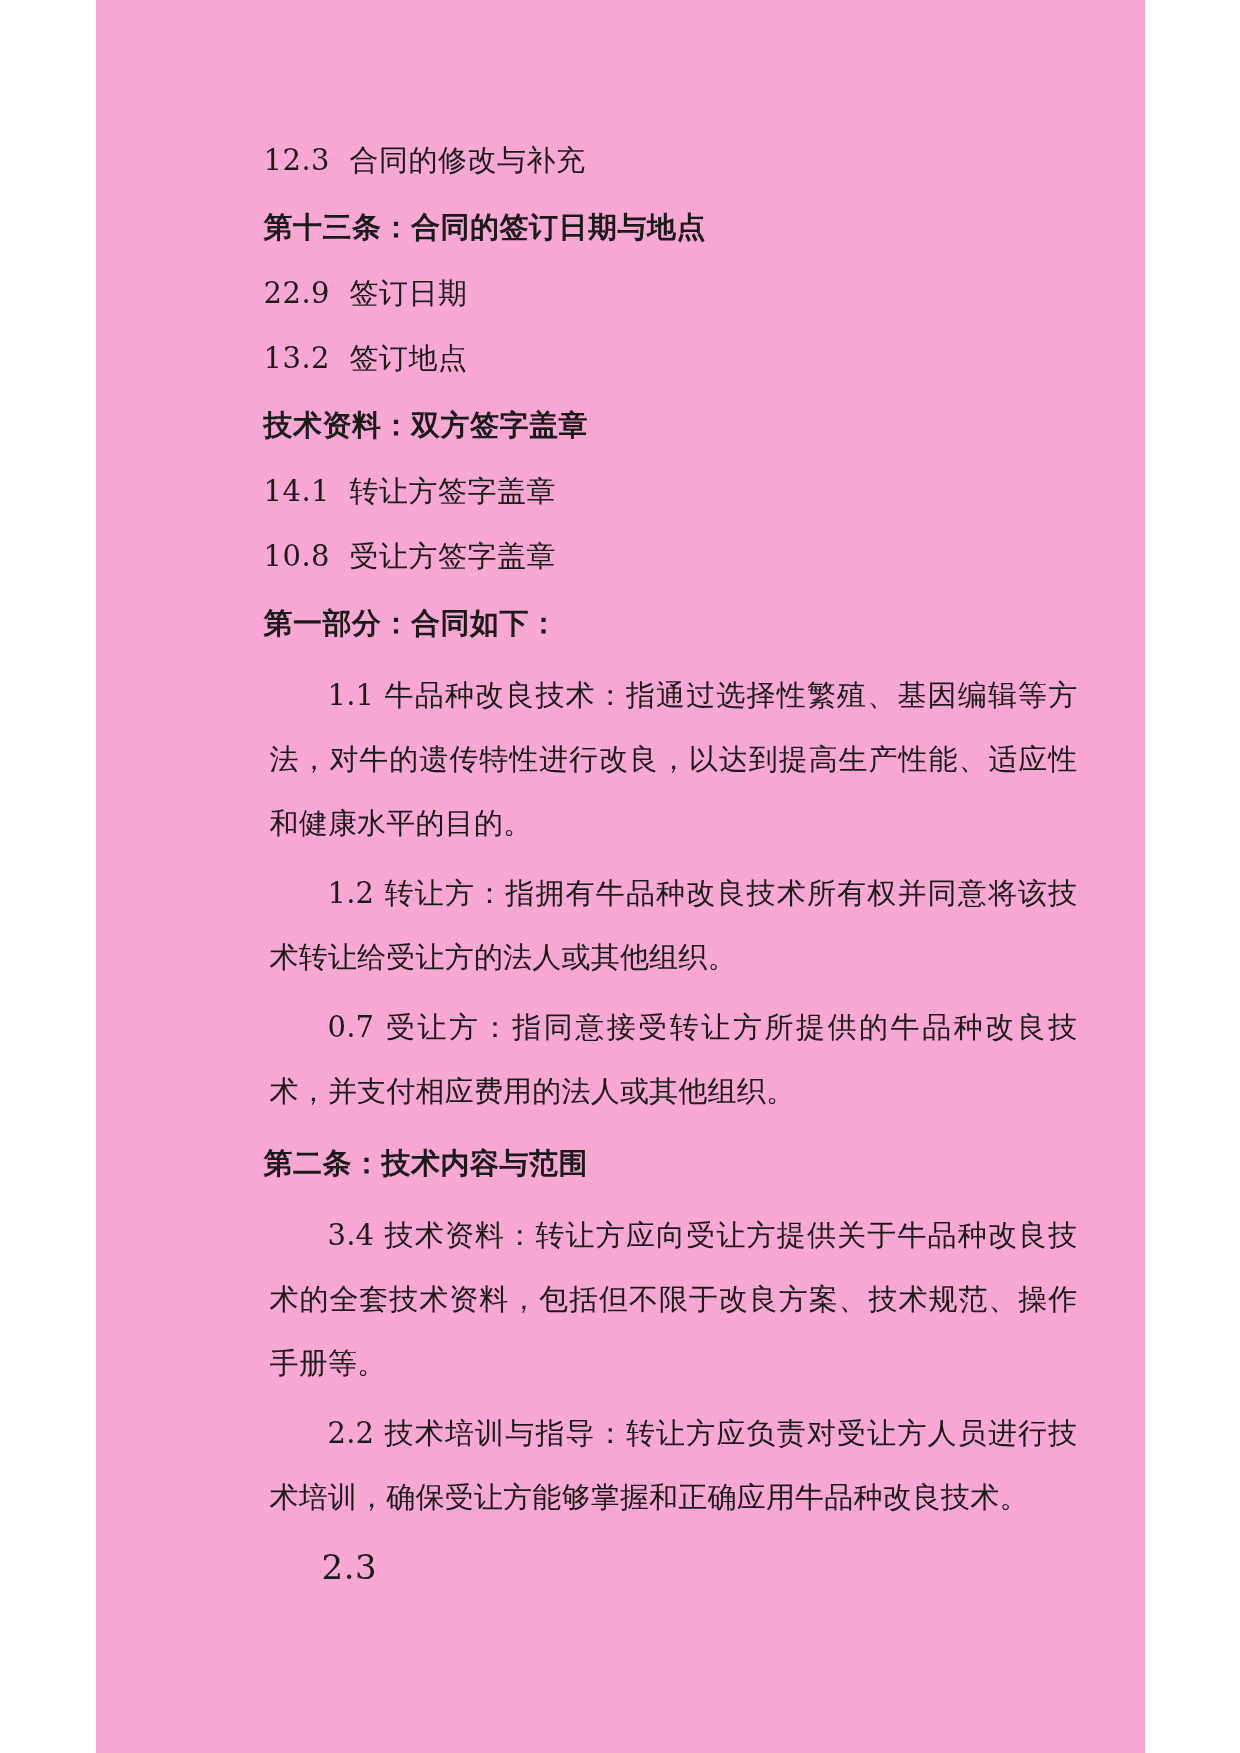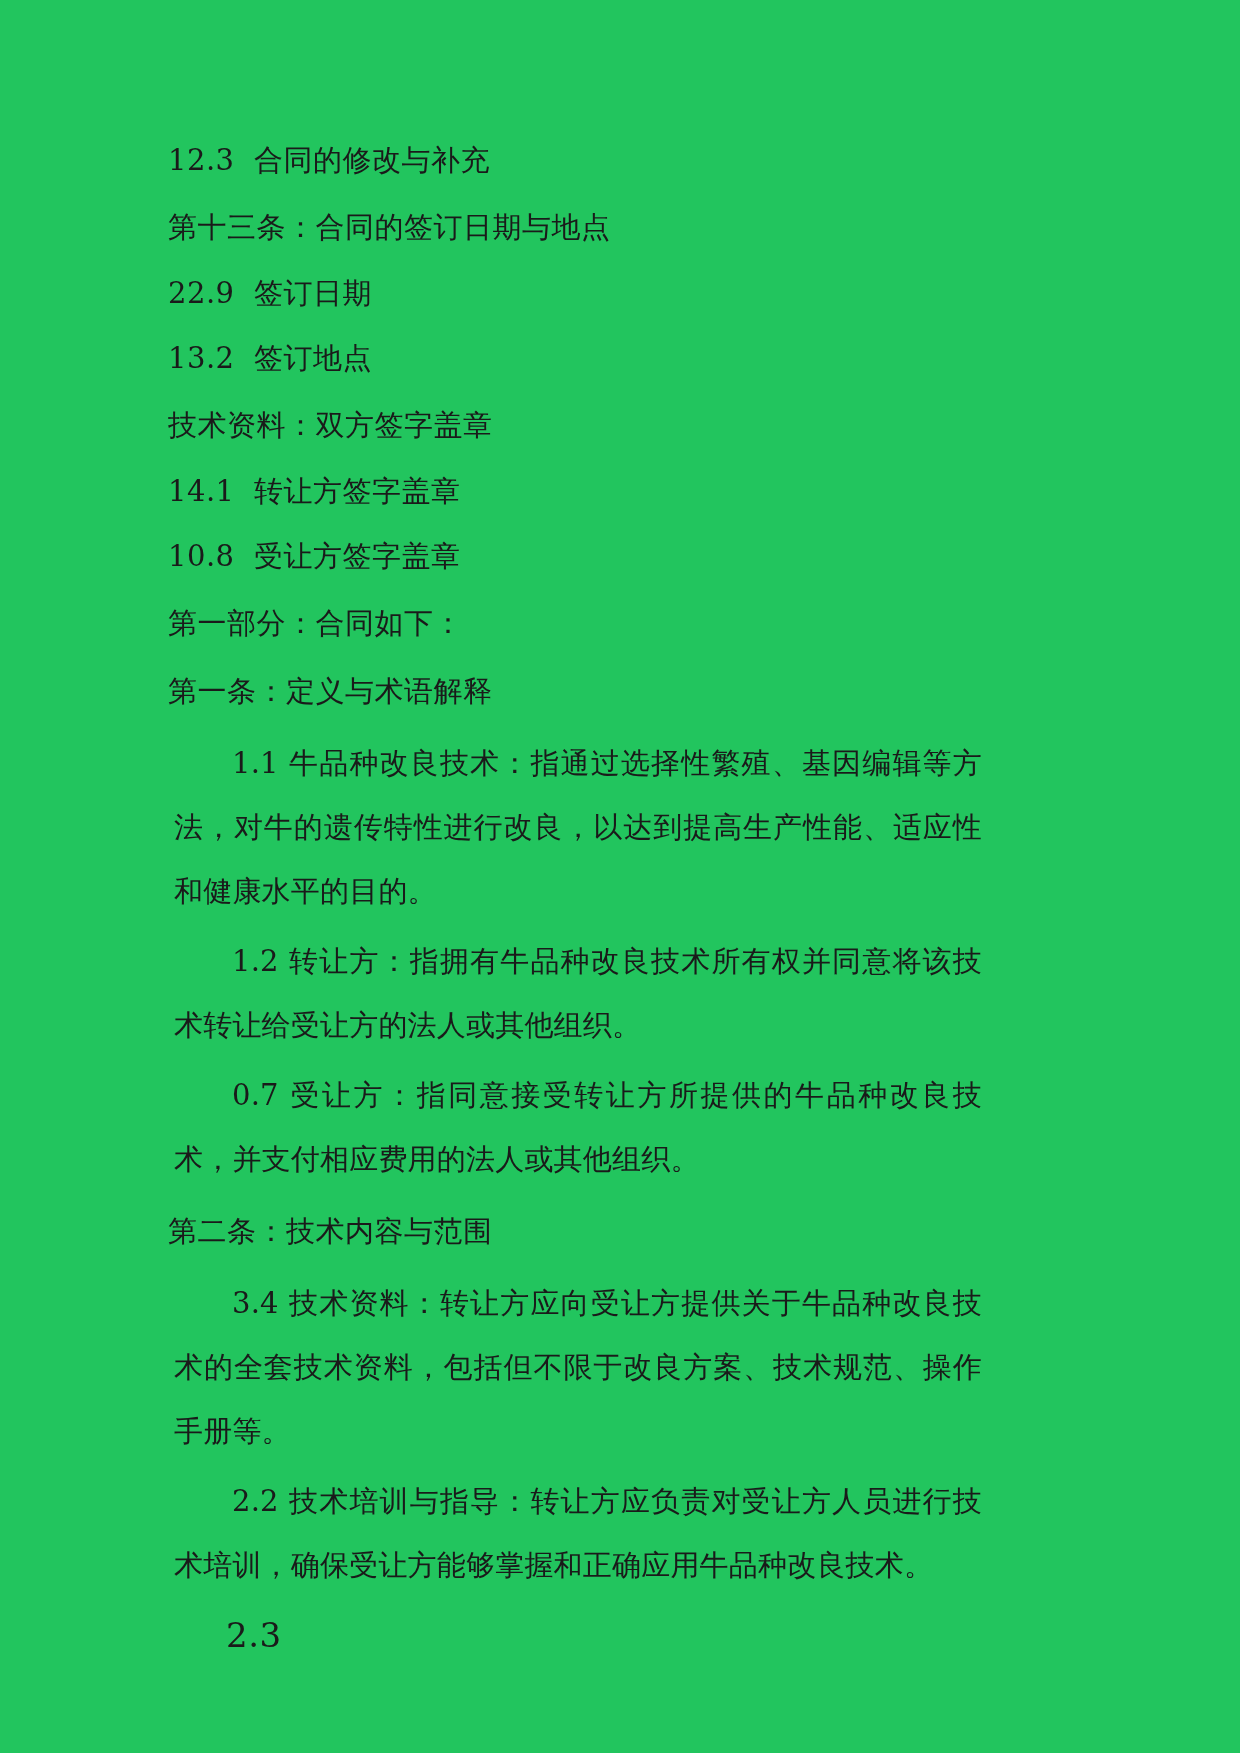--- a/index.html
+++ b/index.html
@@ -6,43 +6,43 @@
     margin: 0;
     padding: 0;
     background: #ffffff;
   }
   body {
     font-family: "DejaVu Serif", "Liberation Serif", serif;
     color: #1a1a1a;
   }
   .page {
     position: relative;
-    width: 1240px;
+    width: 1049px;
     height: 1753px;
     margin: 0 auto;
-    background: #22c55e;
+    background: #f9a8d4;
     box-sizing: border-box;
     overflow: hidden;
   }
   .content {
     position: absolute;
     left: 168px;
     top: 128px;
     width: 820px;
   }
   .line {
     font-size: 29px;
     line-height: 65px;
     letter-spacing: 0.5px;
     white-space: pre-wrap;
     text-align: justify;
     text-justify: inter-ideograph;
   }
   .heading {
-    font-weight: normal;
+    font-weight: bold;
     font-size: 29px;
     line-height: 68px;
     letter-spacing: 0.5px;
   }
   .para {
     font-size: 29px;
     line-height: 64px;
     text-indent: 58px;
     text-align: justify;
     text-justify: inter-ideograph;
@@ -72,21 +72,20 @@
     <div class="line">13.2  签订地点</div>
 
     <div class="heading">技术资料：双方签字盖章</div>
 
     <div class="line">14.1  转让方签字盖章</div>
 
     <div class="line">10.8  受让方签字盖章</div>
 
     <div class="heading">第一部分：合同如下：</div>
 
-    <div class="heading" style="text-indent:0;">第一条：定义与术语解释</div>
 
     <p class="para">1.1  牛品种改良技术：指通过选择性繁殖、基因编辑等方法，对牛的遗传特性进行改良，以达到提高生产性能、适应性和健康水平的目的。</p>
 
     <p class="para">1.2  转让方：指拥有牛品种改良技术所有权并同意将该技术转让给受让方的法人或其他组织。</p>
 
     <p class="para">0.7  受让方：指同意接受转让方所提供的牛品种改良技术，并支付相应费用的法人或其他组织。</p>
 
     <div class="heading">第二条：技术内容与范围</div>
 
     <p class="para">3.4  技术资料：转让方应向受让方提供关于牛品种改良技术的全套技术资料，包括但不限于改良方案、技术规范、操作手册等。</p>

